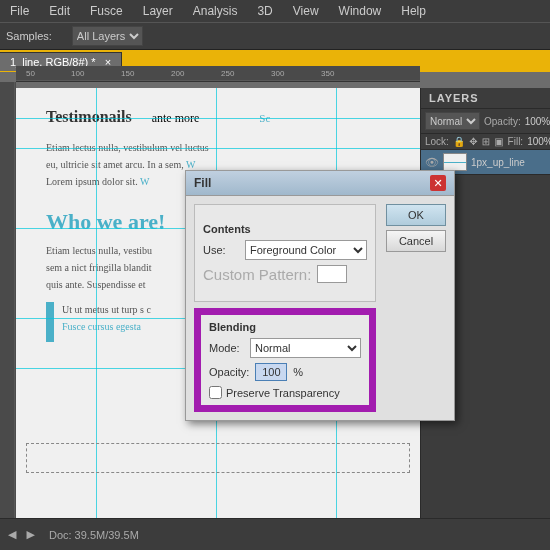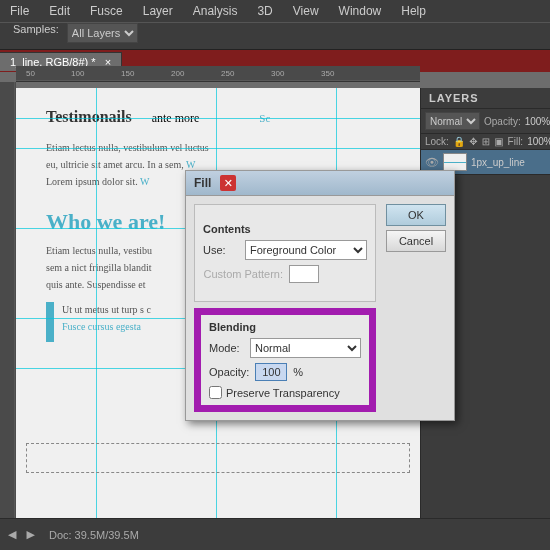--- a/index.html
+++ b/index.html
@@ -23,39 +23,39 @@
       color: #ccc;
       font-size: 12px;
     }
     .menu-item { cursor: pointer; padding: 2px 4px; }
 
     
     .options-bar {
       background: #3c3c3c;
       height: 28px;
       display: flex;
-      align-items: flex-start;
-      padding: 0 13px;
-      gap: 8px;
+      align-items: center;
+      padding: 0 6px;
+      gap: 20px;
       color: #ccc;
       font-size: 11px;
       border-top: 1px solid #555;
       border-bottom: 1px solid #222;
     }
     .options-bar select {
       background: #555;
       color: #ccc;
       border: 1px solid #444;
       font-size: 11px;
       height: 20px;
     }
 
     
     .tab-bar {
-      background: #7f1d1d;
+      background: #eab308;
       height: 22px;
       display: flex;
       align-items: center;
       padding: 0;
     }
     .tab {
       background: #5a5a5a;
       color: #ccc;
       font-size: 11px;
       padding: 3px 10px;
@@ -251,22 +251,22 @@
       padding: 0 8px;
       color: #aaa;
       font-size: 11px;
       gap: 6px;
     }
     .dialog-titlebar {
       background: linear-gradient(to bottom, #c0d0e0, #a0b8cc);
       padding: 4px 8px;
       display: flex;
       align-items: center;
+      justify-content: space-between;
       border-bottom: 1px solid #999;
-      gap: 9px;
     }
     .dialog-title {
       font-size: 12px;
       font-weight: bold;
       color: #333;
     }
     .dialog-close {
       width: 16px;
       height: 16px;
       background: #cc3333;
@@ -443,21 +443,21 @@
           <option>Background Color</option>
           <option>Color...</option>
           <option>Pattern</option>
           <option>History</option>
           <option>Black</option>
           <option>50% Gray</option>
           <option>White</option>
         </select>
       </div>
       <div style="display:flex;align-items:center;gap:6px;">
-        <span style="font-size:11px;color:#aaa;min-width:80px;text-align:right;">Custom Pattern:</span>
+        <span style="font-size:15px;color:#aaa;min-width:80px;text-align:left;">Custom Pattern:</span>
         <div style="width:30px;height:18px;background:white;border:1px solid #999;"></div>
       </div>
     </div>
 
     <div style="border:7px solid #a21caf;background:#e8e8e8;padding:6px 8px;margin-right:70px;">
       <div style="font-size:11px;font-weight:bold;color:#333;margin-bottom:5px;">Blending</div>
       <div style="display:flex;align-items:center;gap:6px;margin-bottom:5px;">
         <span style="font-size:11px;color:#333;min-width:35px;">Mode:</span>
         <select style="flex:1;height:20px;font-size:11px;background:white;border:1px solid #999;color:#333;">
           <option>Normal</option>

